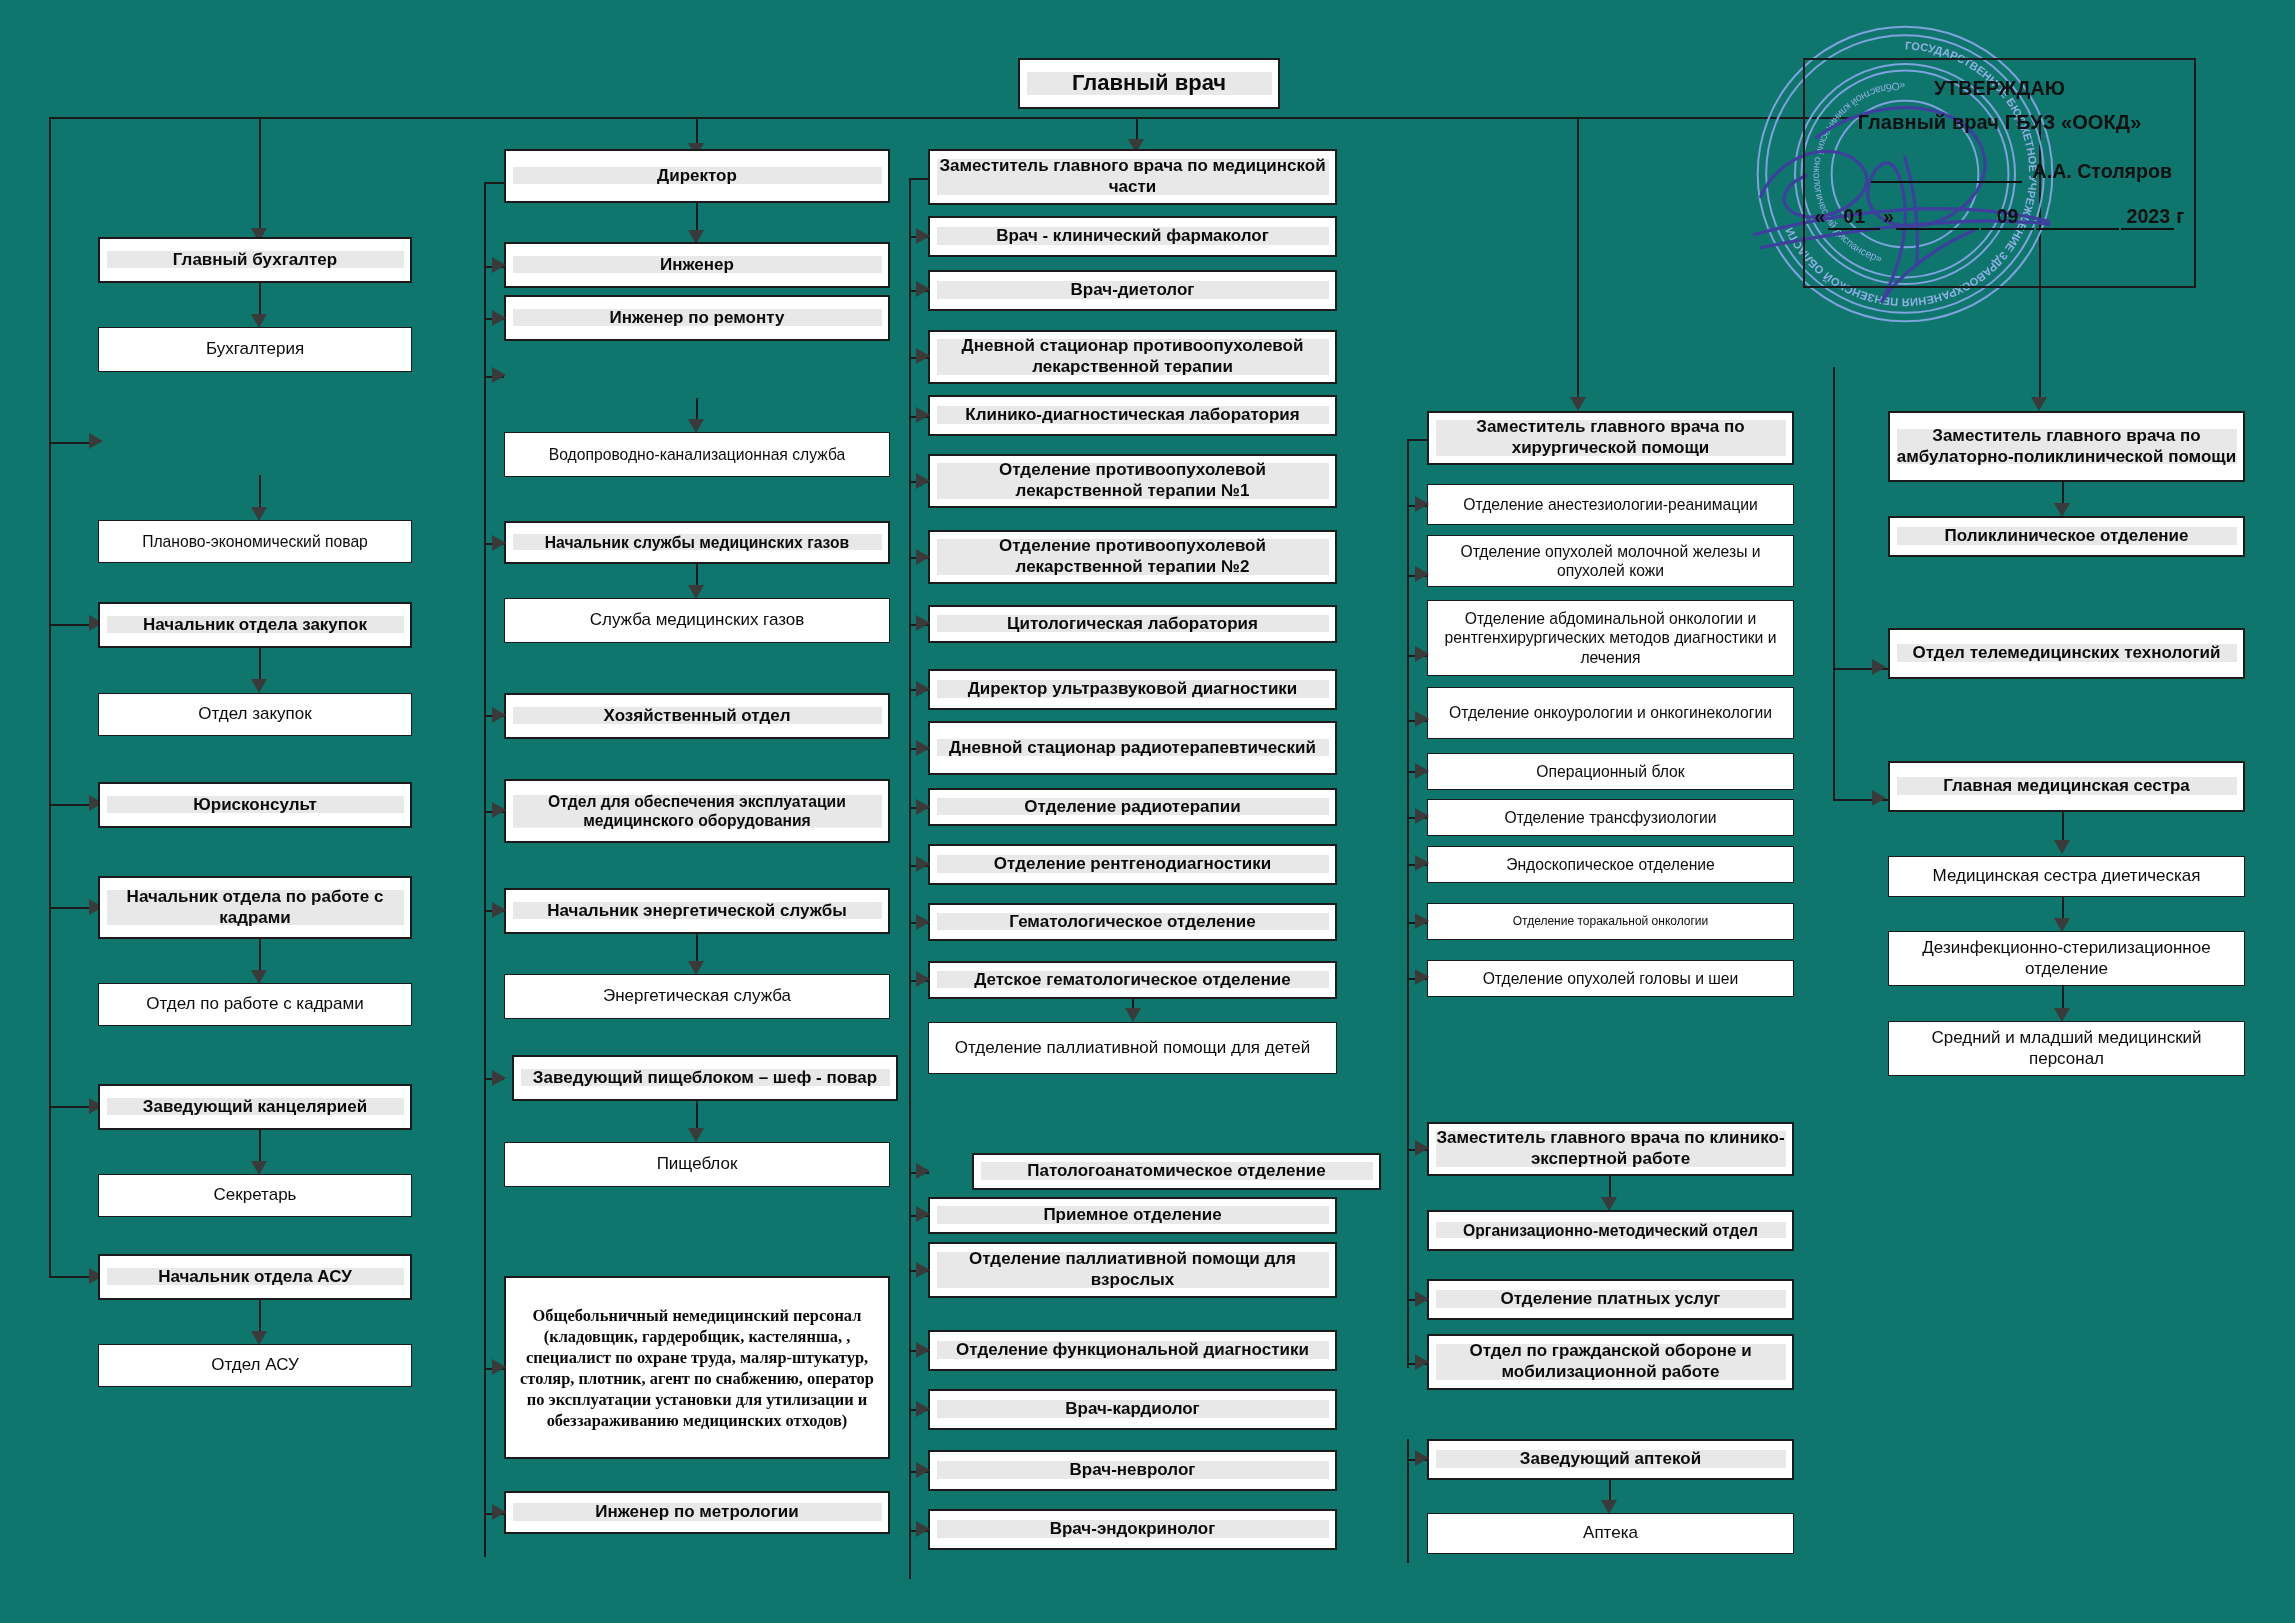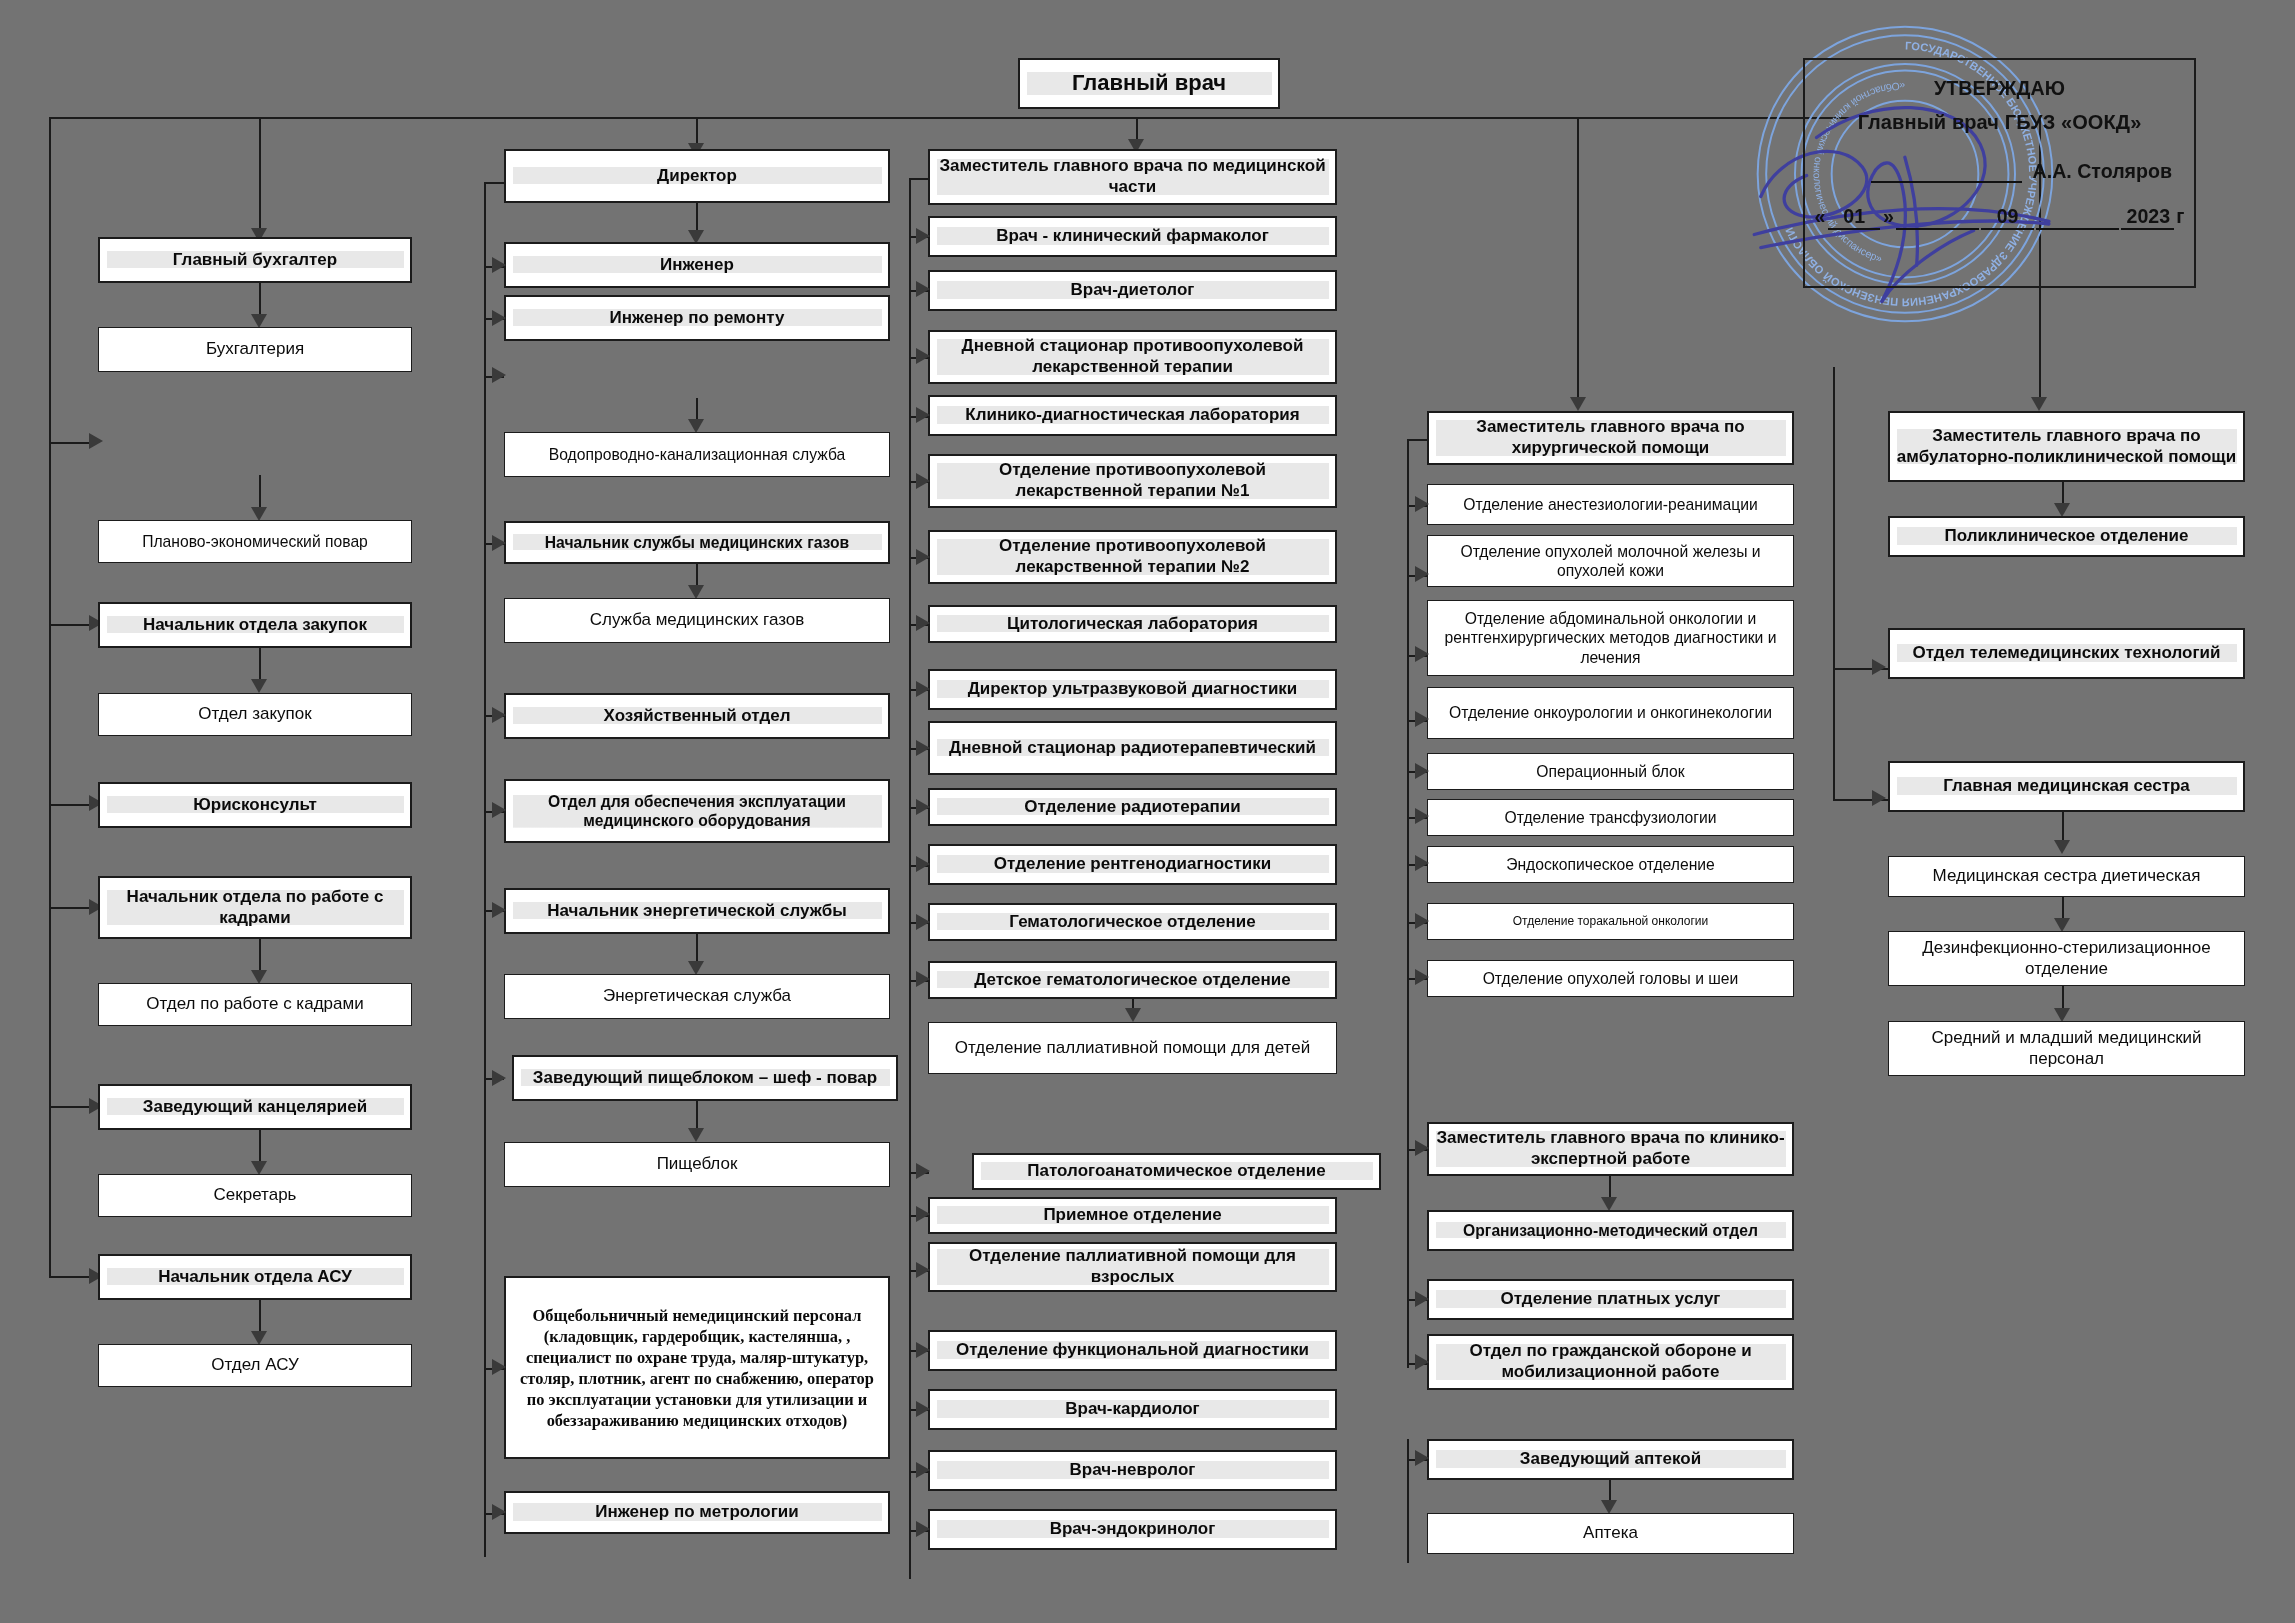--- a/index.html
+++ b/index.html
@@ -4,21 +4,21 @@
 <style>
   html, body {
     margin: 0;
     padding: 0;
     background: #ffffff;
   }
   #page {
     position: relative;
     width: 2295px;
     height: 1623px;
-    background: #737373;
+    background: #0f766e;
     font-family: "Liberation Sans", "DejaVu Sans", sans-serif;
     overflow: hidden;
   }
 
   
   .box {
     position: absolute;
     box-sizing: border-box;
     border: 2px solid #1b1b1b;
     background: #ffffff;
@@ -397,21 +397,21 @@
     </div>
   <div class="ln h" style="left:909px; top:1172px; width:19.6px;"></div>
   <div class="ar right" style="left:916px; top:1163px;"></div>
 
   <div class="box bold hl" style="left:928px; top:1197px; width:409px; height:37px;">
     <span class="tx">Приемное отделение</span>
     </div>
   <div class="ln h" style="left:909px; top:1215px; width:19.6px;"></div>
   <div class="ar right" style="left:916px; top:1206px;"></div>
 
-  <div class="box bold hl" style="left:928px; top:1242px; width:409px; height:50px;">
+  <div class="box bold hl" style="left:928px; top:1242px; width:409px; height:56px;">
     <span class="tx">Отделение паллиативной помощи для взрослых</span>
     </div>
   <div class="ln h" style="left:909px; top:1270px; width:19.6px;"></div>
   <div class="ar right" style="left:916px; top:1262px;"></div>
 
   <div class="box bold hl" style="left:928px; top:1330px; width:409px; height:41px;">
     <span class="tx">Отделение функциональной диагностики</span>
     </div>
   <div class="ln h" style="left:909px; top:1350px; width:19.6px;"></div>
   <div class="ar right" style="left:916px; top:1342px;"></div>

